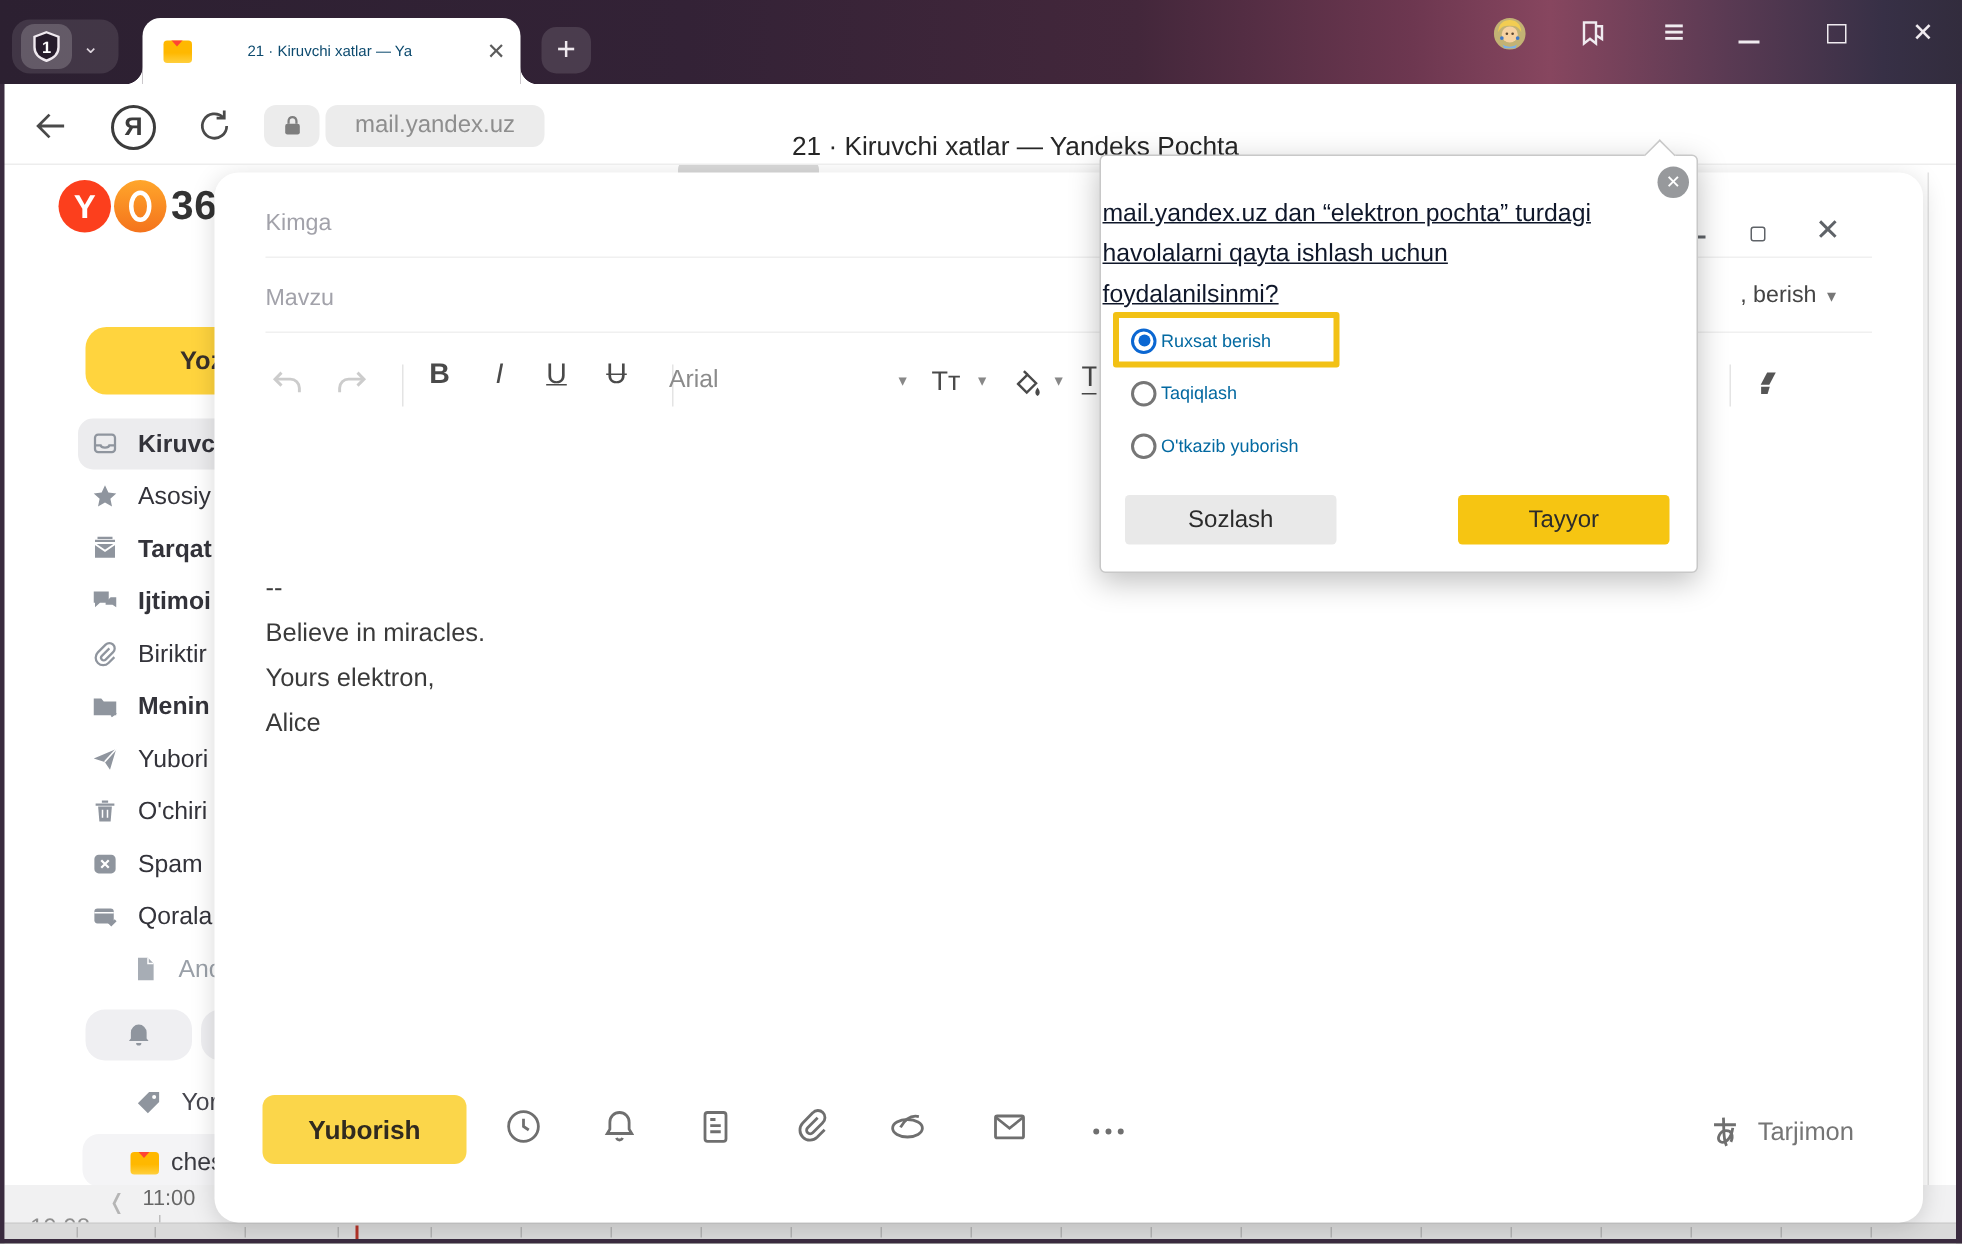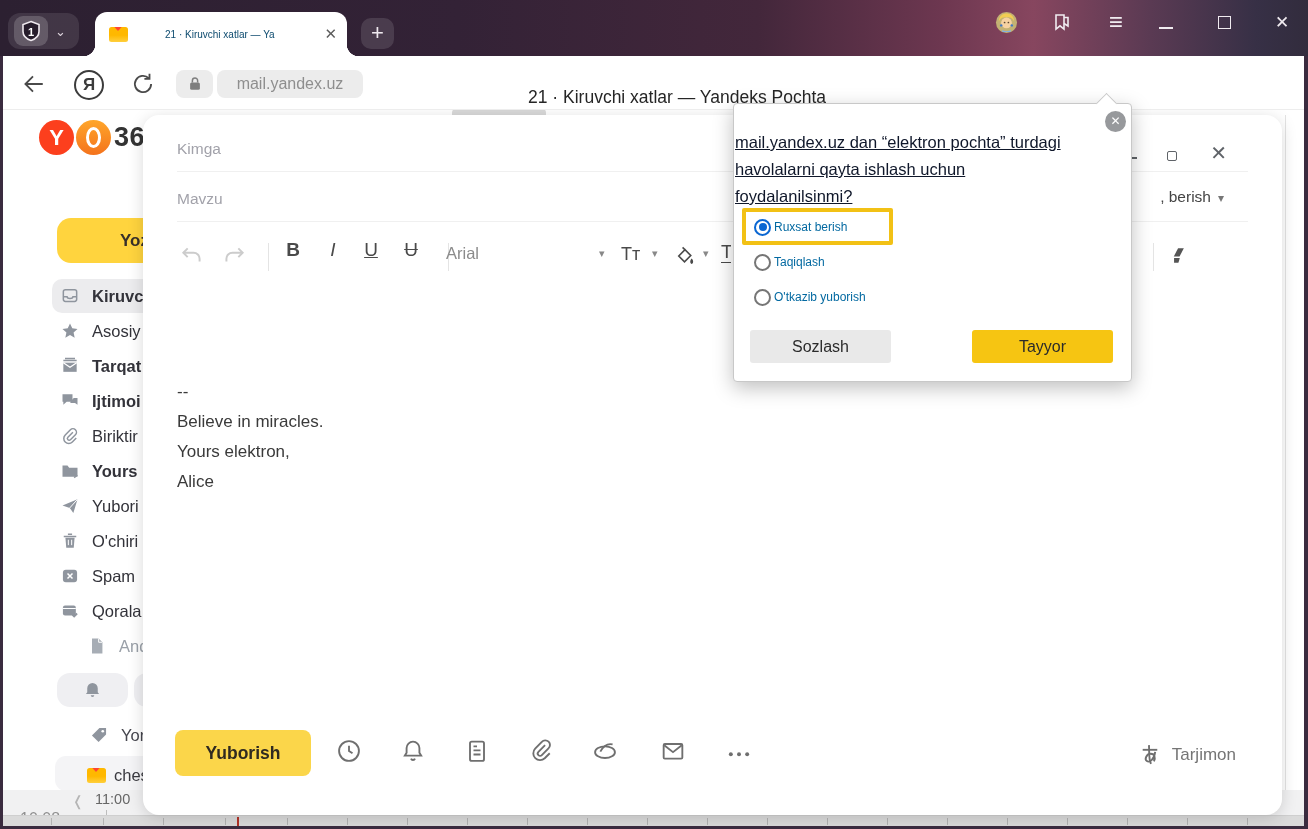--- a/index.html
+++ b/index.html
@@ -264,21 +264,21 @@
       <svg class="fico" viewBox="0 0 24 24" fill="none" stroke="#8f959e" stroke-width="1.8">
           <path d="M15.5 7.5L9.5 13.5a2.1 2.1 0 1 0 3 3l6-6a4.2 4.2 0 1 0-6-6L6.3 10.7a6 6 0 0 0 8.5 8.5l4.7-4.7"></path>
         </svg>
       <span class="flabel">Biriktir</span>
     </div>
     <div class="frow" style="top:344px;">
       <svg class="fico" viewBox="0 0 24 24">
           <path d="M3 5.5h6l2 2.5h10v11H3z" fill="#8f959e"></path>
           <path d="M17 20l3 2.5-3 2.5" stroke="#8f959e" fill="none" stroke-width="1.8" transform="translate(0,-5)"></path>
         </svg>
-      <span class="flabel fbold">Yours</span>
+      <span class="flabel fbold">Menin</span>
     </div>
     <div class="frow" style="top:379px;">
       <svg class="fico" viewBox="0 0 24 24">
           <path d="M3 11.5L21 4l-5 16.5-4.3-6.2L3 11.5z" fill="#8f959e"></path>
           <path d="M11.7 14.3L21 4" stroke="#fff" stroke-width="1.2"></path>
         </svg>
       <span class="flabel">Yubori</span>
     </div>
     <div class="frow" style="top:414px;">
       <svg class="fico" viewBox="0 0 24 24">

